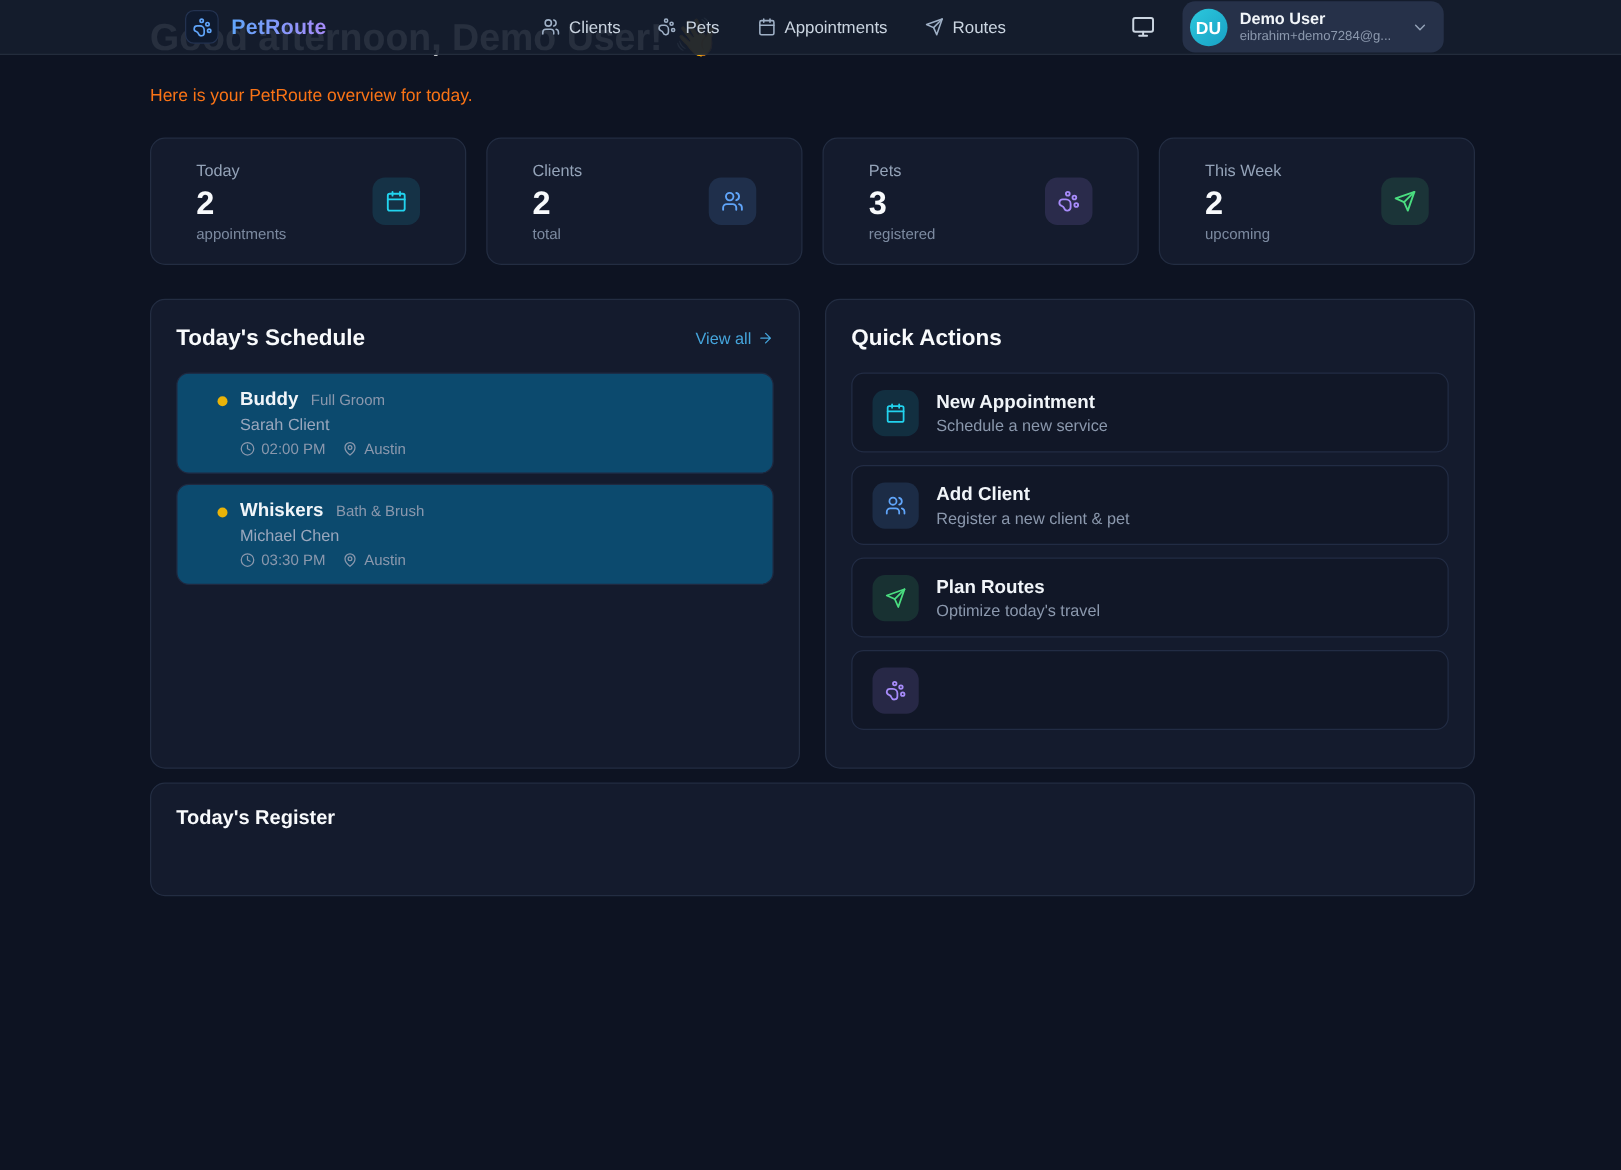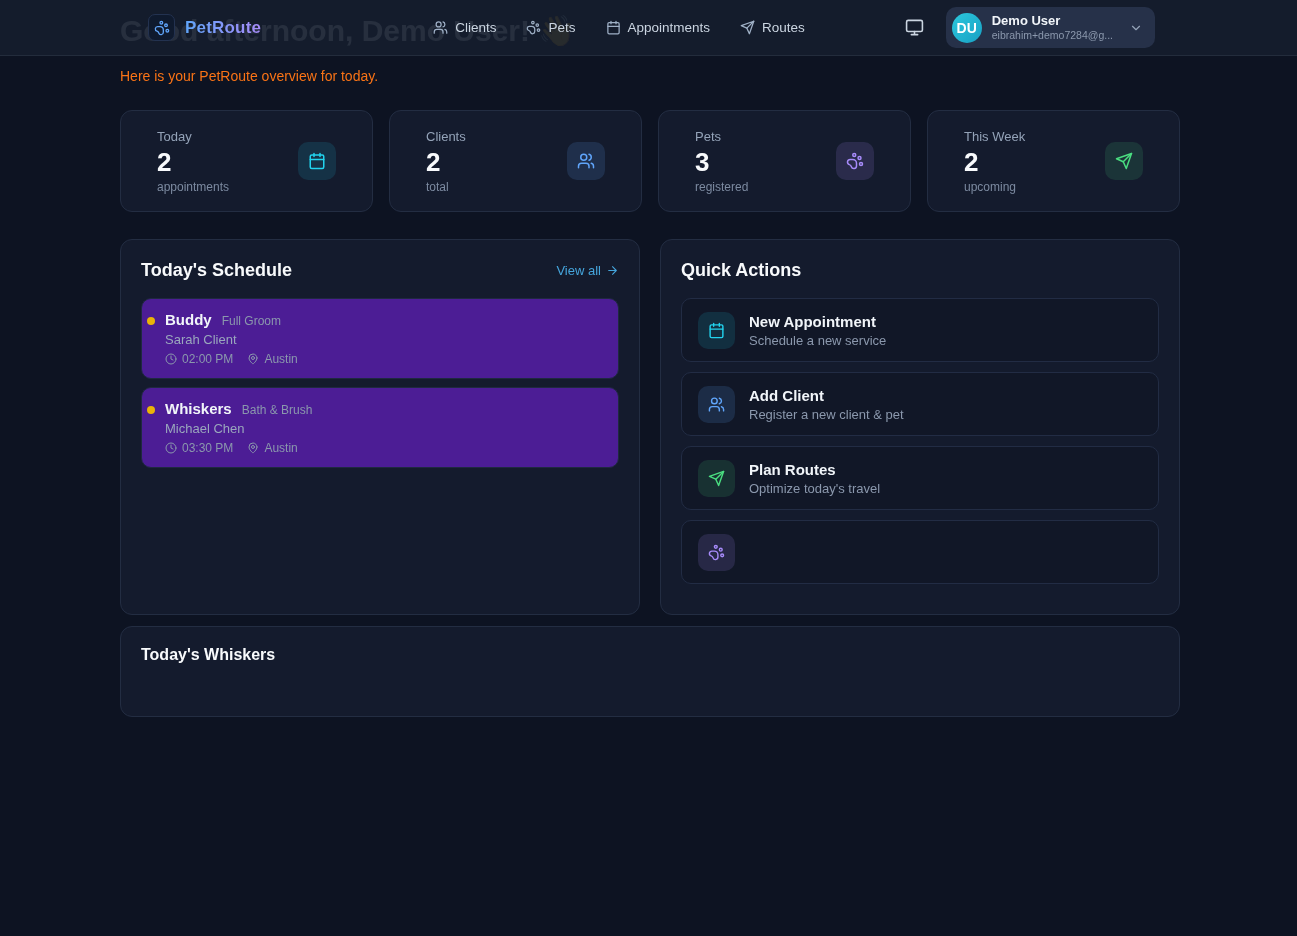--- a/index.html
+++ b/index.html
@@ -15,21 +15,21 @@
 
   
   .greeting-h1 {
     position:absolute; top:12px; left:120px;
     font-size:30px; line-height:38px; font-weight:700; color:#f8fafc;
     white-space:nowrap; z-index:1;
   }
 
   
   .navbar {
-    position:absolute; top:0; left:0; right:0; height:56px;
+    position:absolute; top:0; left:0; right:0; height:44px;
     background:rgba(21,29,46,0.92);
     border-bottom:1px solid rgba(148,163,184,0.12);
     display:flex; align-items:center;
     padding:0 142px 0 148px;
     z-index:5;
   }
   .brand { display:flex; align-items:center; gap:10px; cursor:pointer; }
   .brand-icon {
     width:27px; height:27px; border-radius:7px;
     background:#0f1a2e; border:1px solid #233250;
@@ -104,22 +104,22 @@
   .panel-head { display:flex; align-items:center; justify-content:space-between; }
   .panel-title { font-size:18px; font-weight:700; color:#f8fafc; }
   .view-all {
     display:flex; align-items:center; gap:5px;
     font-size:13px; color:#45a5dc; cursor:pointer;
   }
 
   
   .sched-list { margin-top:17px; }
   .sched-item {
-    background:#4c1d95; border:1px solid #1f2940; border-radius:10px;
-    padding:12px 5px; margin-bottom:8px;
+    background:#0c4a6e; border:1px solid #1f2940; border-radius:10px;
+    padding:12px 32px; margin-bottom:8px;
     display:flex; gap:10px; cursor:pointer;
   }
   .dot { width:8px; height:8px; border-radius:50%; background:#eab308; margin-top:6px; flex:none; }
   .sched-line1 { display:flex; align-items:baseline; gap:10px; }
   .pet-name { font-size:15px; font-weight:700; color:#f1f5f9; }
   .service { font-size:12px; color:#8b98ad; }
   .client { font-size:13px; color:#9aa7bd; margin-top:4px; }
   .meta-row { display:flex; align-items:center; gap:14px; margin-top:5px; color:#8b98ad; font-size:12px; }
   .meta { display:flex; align-items:center; gap:5px; }
 
@@ -431,16 +431,16 @@
                 <circle cx="20" cy="16" r="2"></circle>
               <path d="M9 10a5 5 0 0 1 5 5v3.5a3.5 3.5 0 0 1-6.84 1.045Q6.52 17.48 4.46 16.84A3.5 3.5 0 0 1 5.5 10Z"></path>
             </svg>
           </div>
         </div>
       </div>
     </div>
   </div>
 
   <div class="card progress-card">
-    <div class="progress-title">Today's Whiskers</div>
+    <div class="progress-title">Today's Register</div>
   </div>
 
 </div>
 
 </body></html>

